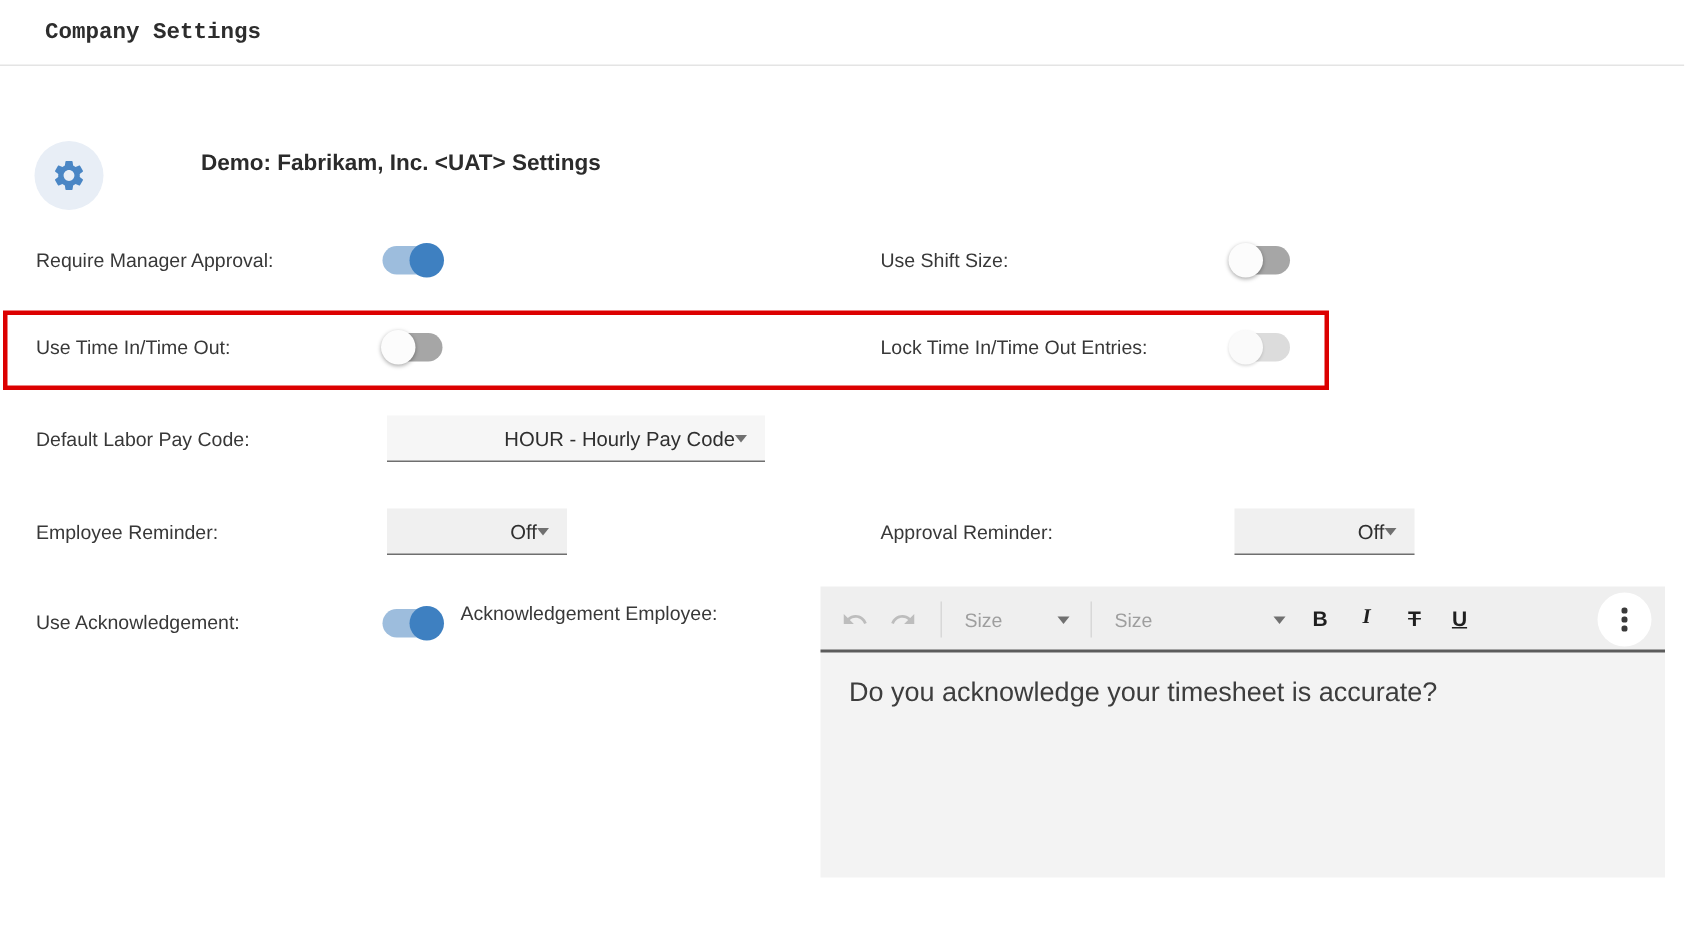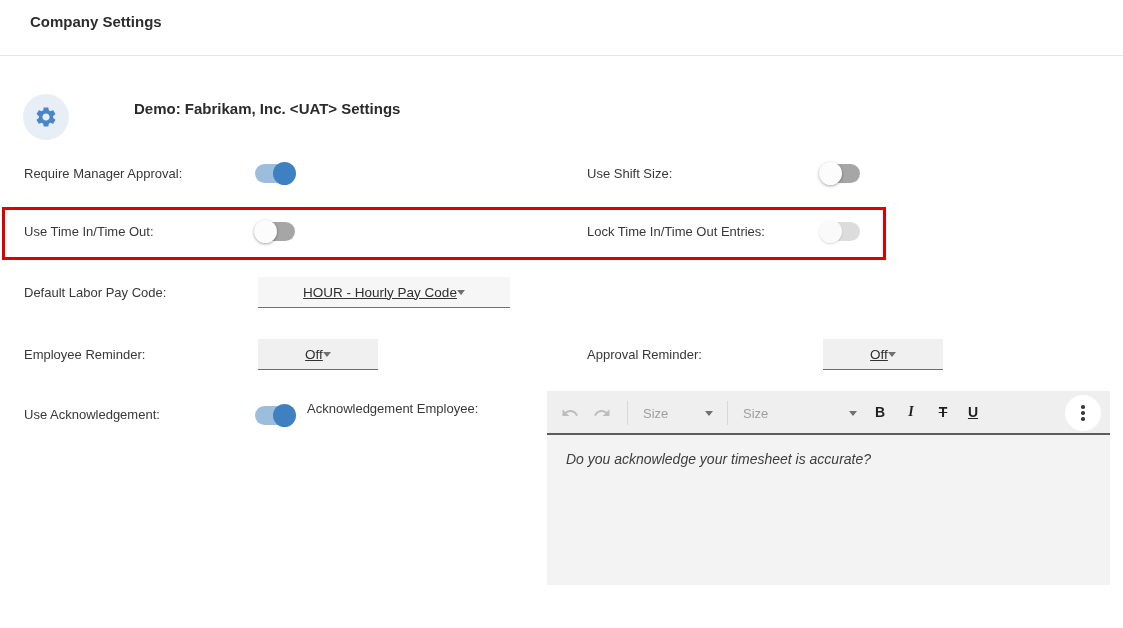--- a/index.html
+++ b/index.html
@@ -1,21 +1,21 @@
 <!DOCTYPE html>
 <html><head>
 <meta charset="utf-8">
 <style>
   * { margin:0; padding:0; box-sizing:border-box; }
   html,body { background:#ffffff; }
   body { font-family:"Liberation Sans", sans-serif; color:#333; }
   .page { position:relative; width:1123px; height:628px; background:#fff; overflow:hidden; }
 
   
-  .header { position:absolute; left:0; top:0; width:100%; height:56px; background:#fff; border-bottom:1px solid #e4e4e4; }
+  .header { position:absolute; left:0; top:0; width:100%; height:44px; background:#fff; border-bottom:1px solid #e4e4e4;font-family:Liberation Mono, monospace; }
   .header-title { position:absolute; left:30px; top:0; line-height:44px; font-size:15px; font-weight:700; color:#2d2d2d; }
 
   
   .avatar { position:absolute; left:23px; top:94px; width:46px; height:46px; border-radius:50%; background:#e8eef6; display:flex; align-items:center; justify-content:center; color:#4a86c5; }
   .avatar svg { width:24px; height:24px; fill:currentColor; }
   .section-title { position:absolute; left:88px; top:100px; font-size:15px; font-weight:700; color:#2b2b2b;margin-left:46px; }
 
   
   .field-label { position:absolute; font-size:13px; color:#383838; white-space:nowrap; }
 
@@ -23,21 +23,21 @@
   .switch { position:absolute; width:40px; height:19px; border-radius:10px; cursor:pointer; }
   .switch .knob { position:absolute; width:23px; height:23px; border-radius:50%; top:-2px; }
   .switch.on { background:#9dbddd; }
   .switch.on .knob { right:-1px; background:#3e80c1; }
   .switch.off { background:#a6a6a6; }
   .switch.off .knob { left:-1px; background:#fcfcfc; box-shadow:0 1px 3px rgba(0,0,0,.35); }
   .switch.off-disabled { background:#dcdcdc; }
   .switch.off-disabled .knob { left:-1px; background:#fafafa; box-shadow:0 1px 2px rgba(0,0,0,.15); }
 
   
-  .dropdown { position:absolute; height:31px; border-bottom:1px solid #6f6f6f; display:flex; align-items:center; justify-content:center; padding:0 12px; cursor:pointer;text-decoration:underline; }
+  .dropdown { position:absolute; height:31px; border-bottom:1px solid #6f6f6f; display:flex; align-items:center; justify-content:flex-end; padding:0 12px; cursor:pointer; }
   .dropdown .dd-value { font-size:13.5px; color:#2f2f2f; }
   .caret { width:0; height:0; border-left:4.5px solid transparent; border-right:4.5px solid transparent; border-top:5px solid #707070; }
   .dd-light { background:#f6f6f6; }
   .dd-gray { background:#f0f0f0; }
 
   
   .annotation-box { position:absolute; left:2px; top:207px; width:884px; height:53px; border:3px solid #dc0000; pointer-events:none; }
 
   
   .editor { position:absolute; left:547px; top:391px; width:563px; height:196px; }
@@ -46,21 +46,21 @@
   .tb-divider { position:absolute; top:10px; width:1px; height:24px; background:#d8d8d8; }
   .tb-ddlabel { position:absolute; top:15px; font-size:13px; color:#9e9e9e; cursor:pointer; }
   .tb-caret { position:absolute; top:20px; cursor:pointer; }
   .tb-btn { position:absolute; top:13px; font-size:14px; color:#1f1f1f; cursor:pointer; width:20px; text-align:center; }
   .tb-bold { font-weight:700; }
   .tb-italic { font-style:italic; font-family:"Liberation Serif", serif; font-weight:700; }
   .tb-strike { text-decoration:line-through; font-weight:600; }
   .tb-underline { text-decoration:underline; font-weight:600; }
   .tb-kebab { position:absolute; left:518px; top:4px; width:36px; height:36px; background:#fff; border-radius:50%; display:flex; flex-direction:column; align-items:center; justify-content:center; gap:2.5px; cursor:pointer; }
   .tb-kebab .dot { width:3.5px; height:3.5px; border-radius:50%; background:#3a3a3a; }
-  .editor-content { height:150px; background:#f3f3f3; padding:16px 19px; font-size:14px; color:#3d3d3d; cursor:text;font-style:italic; }
+  .editor-content { height:150px; background:#f3f3f3; padding:16px 19px; font-size:18px; color:#3d3d3d; cursor:text; }
 </style>
 </head>
 <body>
 
 <div class="page">
 
   <div class="header">
     <div class="header-title">Company Settings</div>
   </div>
 

